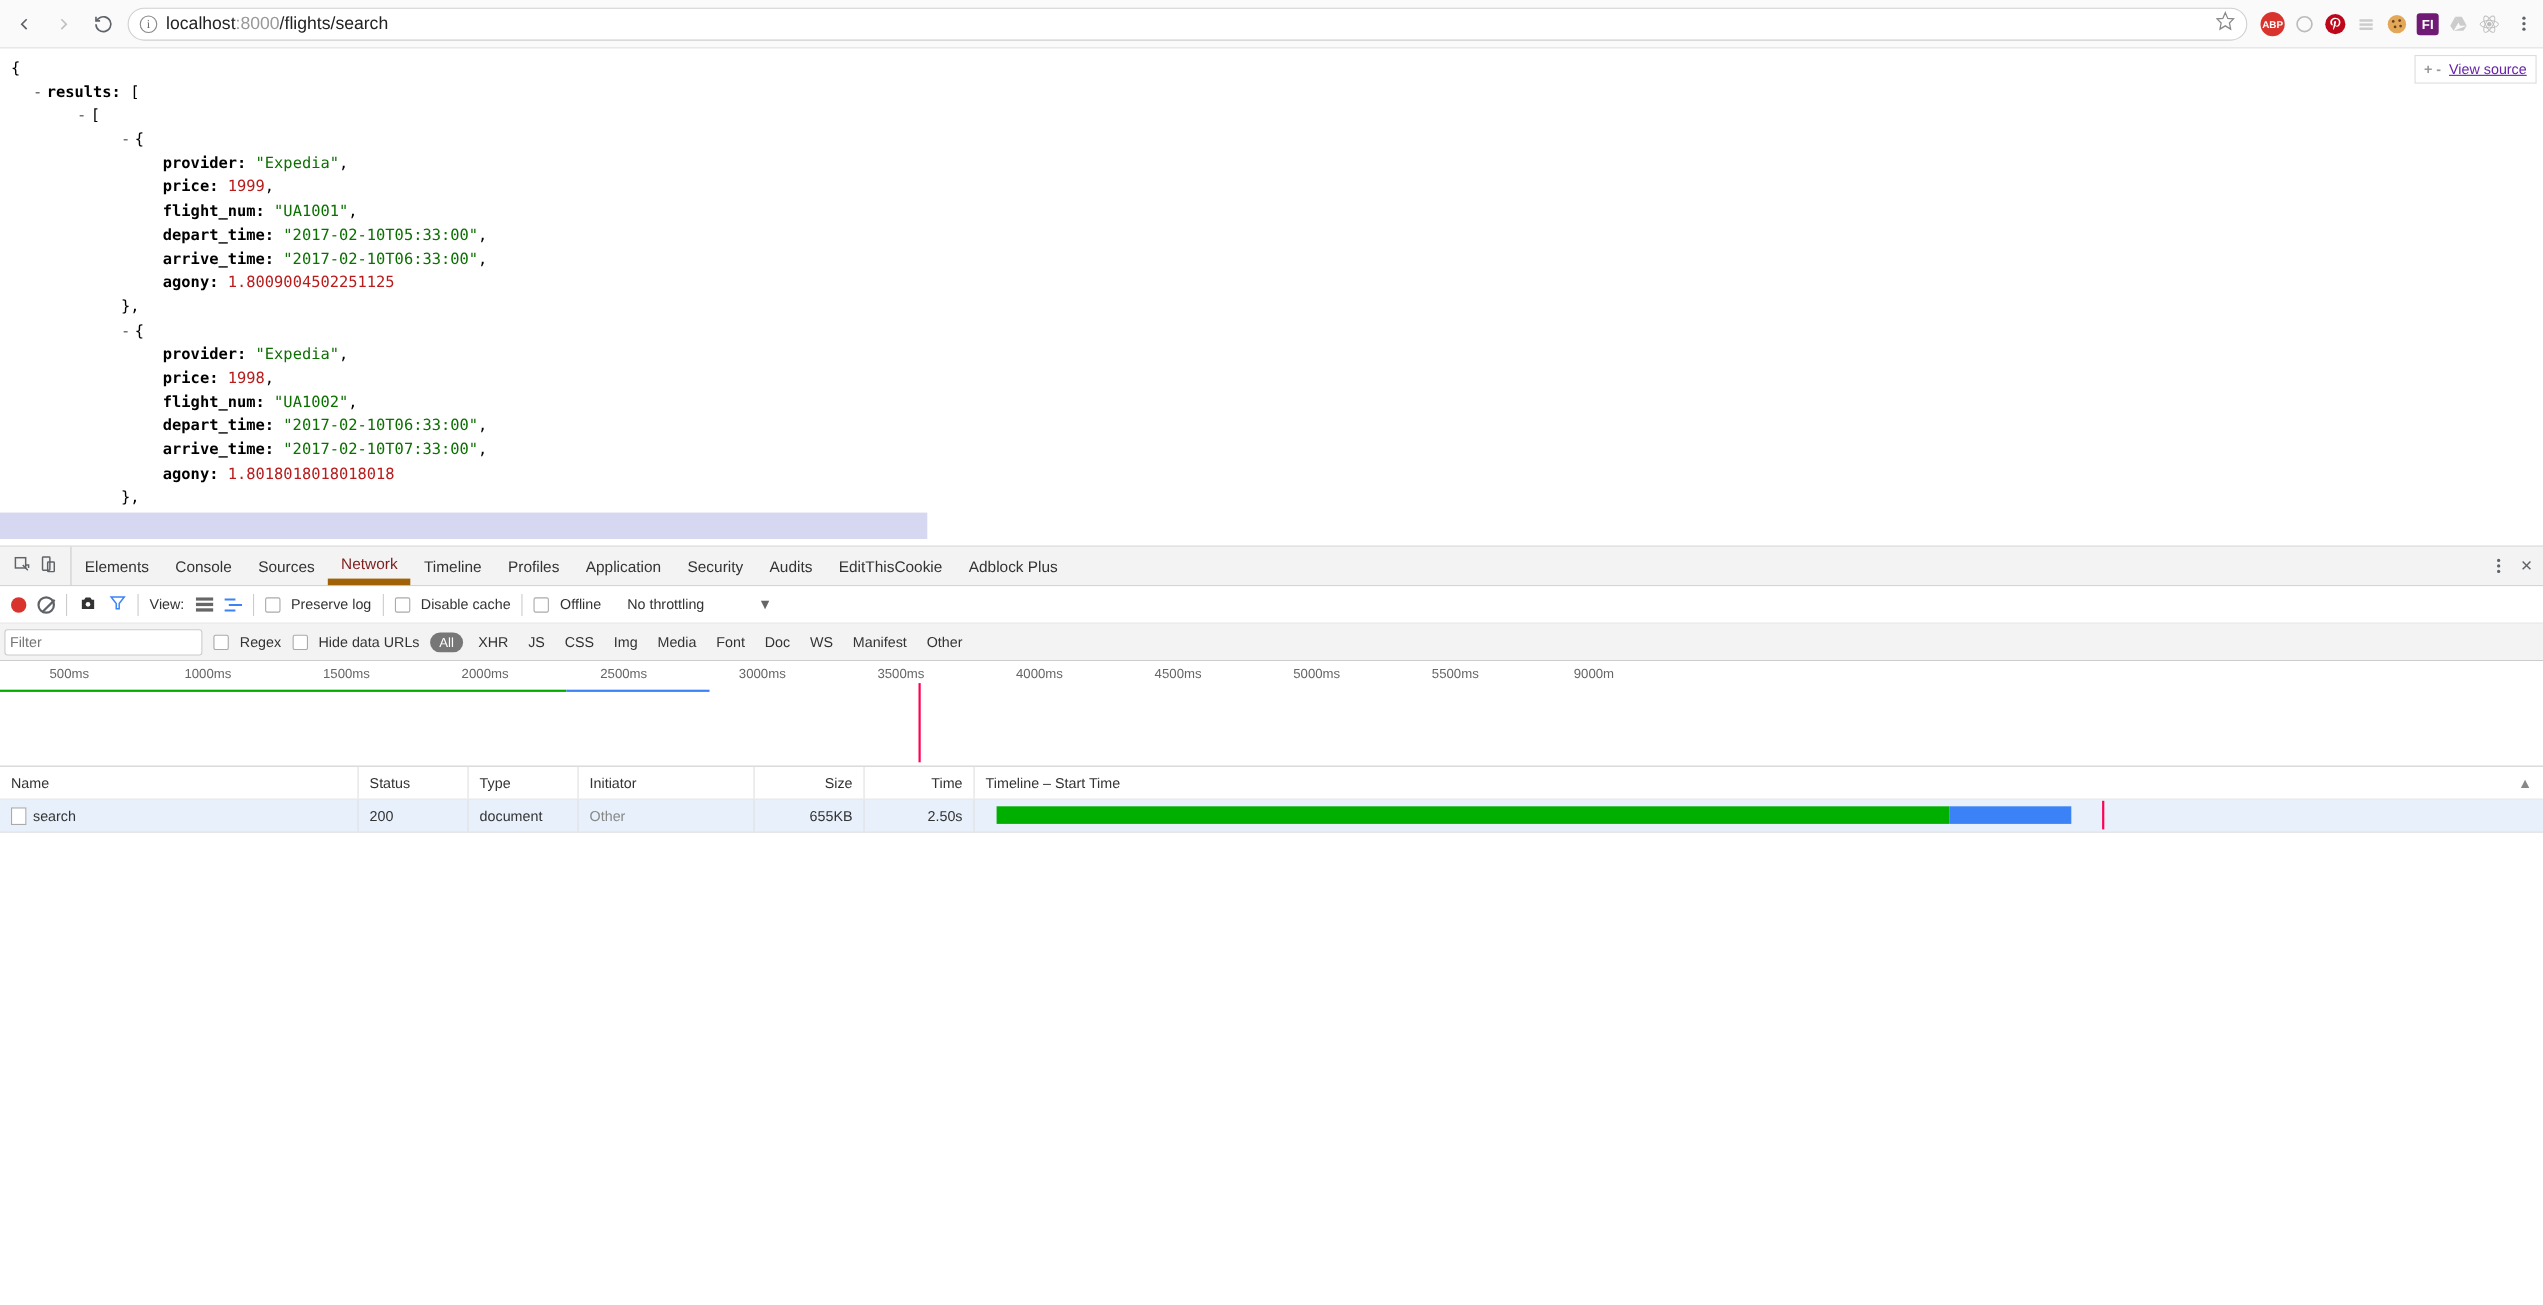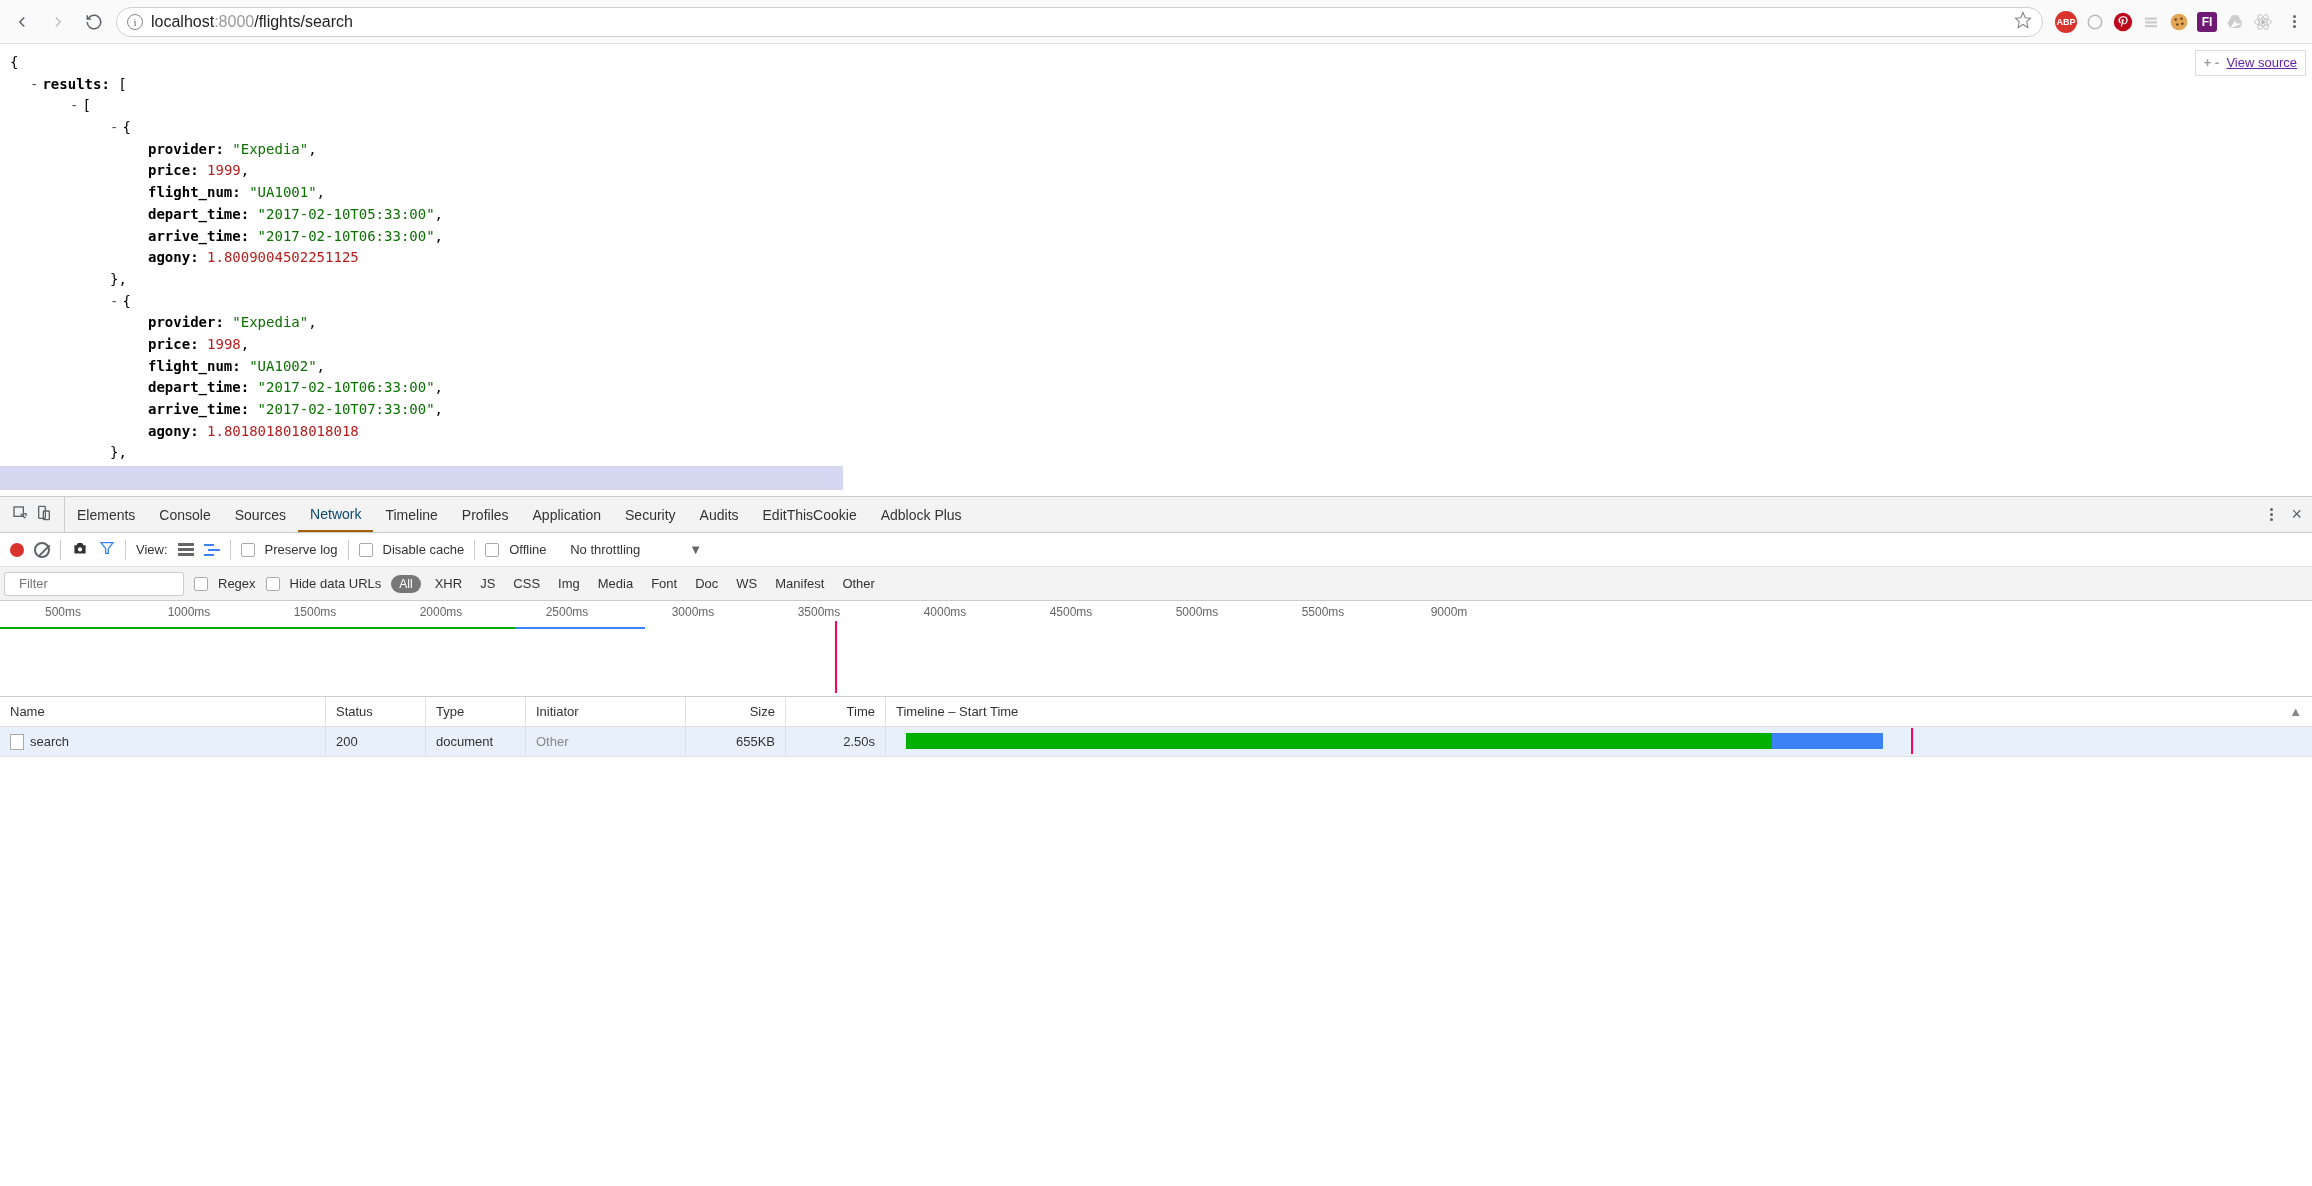--- a/index.html
+++ b/index.html
@@ -38,35 +38,35 @@
     .view-source a { color: #62a; text-decoration: underline; }
     .highlight-band { position:absolute; left:0; top: 466px; height: 24px; width: 843px; background: #d6d7f1; z-index: 0; }
 
     
     .devtools { border-top: 1px solid #ccc; background: #fff; height: 290px; display:flex; flex-direction:column; }
     .dt-tabs { display: flex; align-items: center; height: 36px; border-bottom: 1px solid #ccc; background: #f3f3f3; font-size: 14px; color: #333; }
     .dt-tab-icons { display: flex; gap: 8px; padding: 0 12px; border-right: 1px solid #ccc; height:100%; align-items:center; }
     .dt-icon { color: #5f6368; }
     .dt-icon svg { width:16px; height:16px; }
     .dt-tabs .tab { padding: 0 12px; height: 100%; display: flex; align-items: center; cursor: pointer; }
-    .dt-tabs .tab.active { border-bottom: 2px solid #a16207; color: #0c4a6e; }
+    .dt-tabs .tab.active { border-bottom: 6px solid #a16207; color: #7f1d1d; }
     .dt-tabs .spacer { flex: 1; }
     .dt-tabs .close { padding: 0 10px; font-size: 18px; color: #5f6368; }
 
     .dt-toolbar { display: flex; align-items: center; height: 34px; border-bottom: 1px solid #e0e0e0; background:#fff; font-size:13px; gap: 10px; padding: 0 10px; }
     .rec-dot { width: 14px; height: 14px; background: #d9332e; border-radius: 50%; }
     .nocirc { width: 16px; height: 16px; border: 2px solid #5f6368; border-radius: 50%; position:relative; }
     .nocirc::after { content:''; position:absolute; width:2px; height:16px; background:#5f6368; transform:rotate(45deg); left:7px; top:-1px; }
     .sep { width:1px; height:20px; background:#ccc; }
     .view-label { color: #333; }
     .mini-chk { width:14px; height:14px; border:1px solid #aaa; border-radius:2px; background:#fff; }
     .throttling-arrow { color:#666; }
 
     .dt-filterbar { display: flex; align-items: center; height: 34px; border-bottom: 1px solid #ccc; background: #f3f3f3; font-size: 13px; gap: 10px; padding: 0 4px; }
-    .filter-input { width: 180px; height: 24px; border: 1px solid #ccc; border-radius:3px; background:#fff; padding: 0 14px; font-size:13px; }
+    .filter-input { width: 180px; height: 24px; border: 1px solid #ccc; border-radius:3px; background:#fff; padding: 0 4px; font-size:13px; }
     .pill-all { background: #777; color:#fff; border-radius:10px; padding: 2px 8px; font-size:12px; }
     .filter-type { color:#333; padding:0 4px; }
 
     
     .overview { height: 96px; border-bottom:1px solid #ccc; position:relative; background:#fff; }
     .overview-ticks { display:flex; position:absolute; top:4px; left:0; right:0; font-size:12px; color:#666; }
     .overview-ticks div { width: 126px; text-align:center; }
     .overview-line-green { position:absolute; top: 26px; left:0; height:2px; background:#0a0; width:515px; }
     .overview-line-blue { position:absolute; top: 26px; left:515px; height:2px; background:#3b82f6; width:130px; }
     .overview-red { position:absolute; top:20px; left:835px; width:2px; height:72px; background:#f05; }

